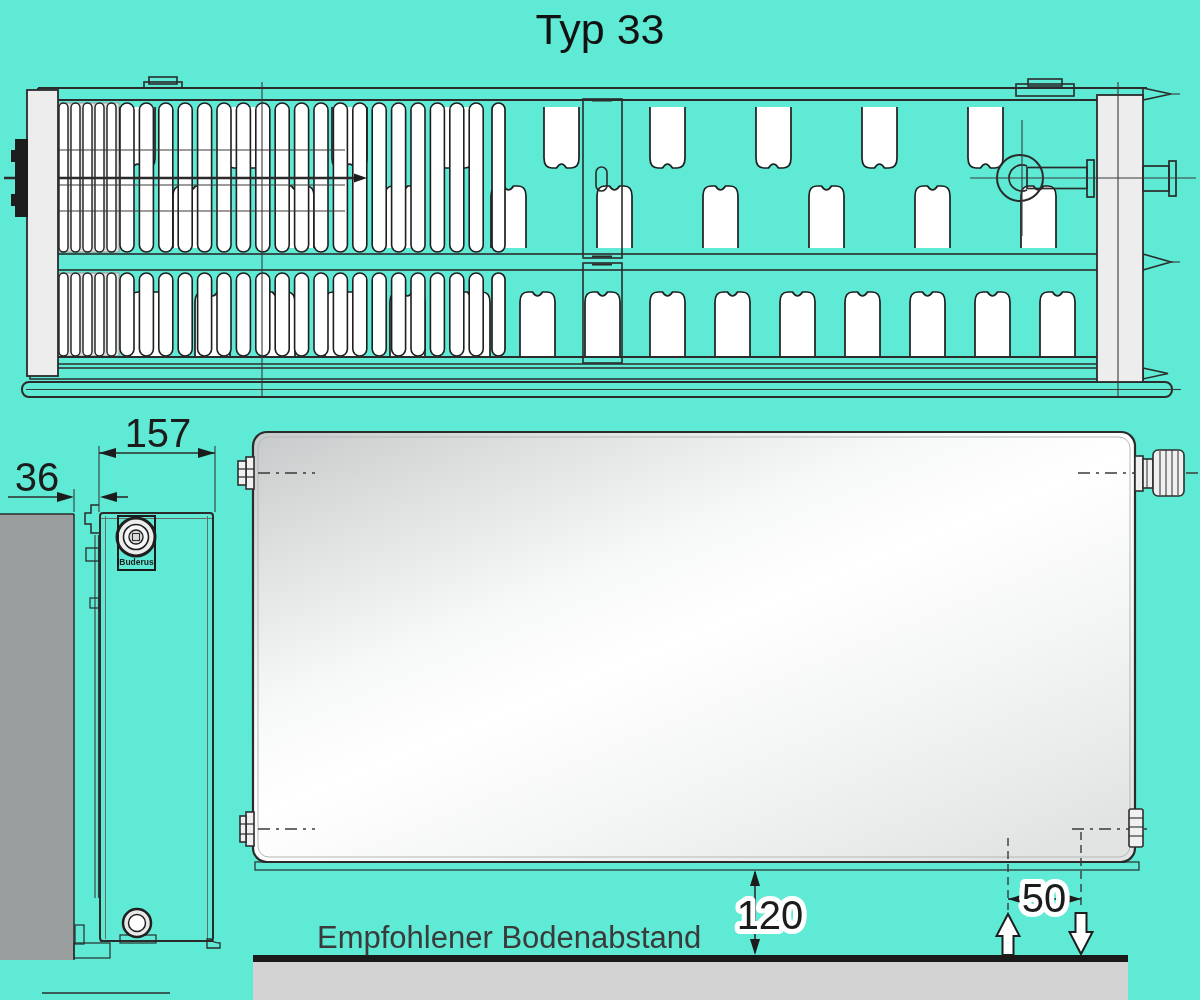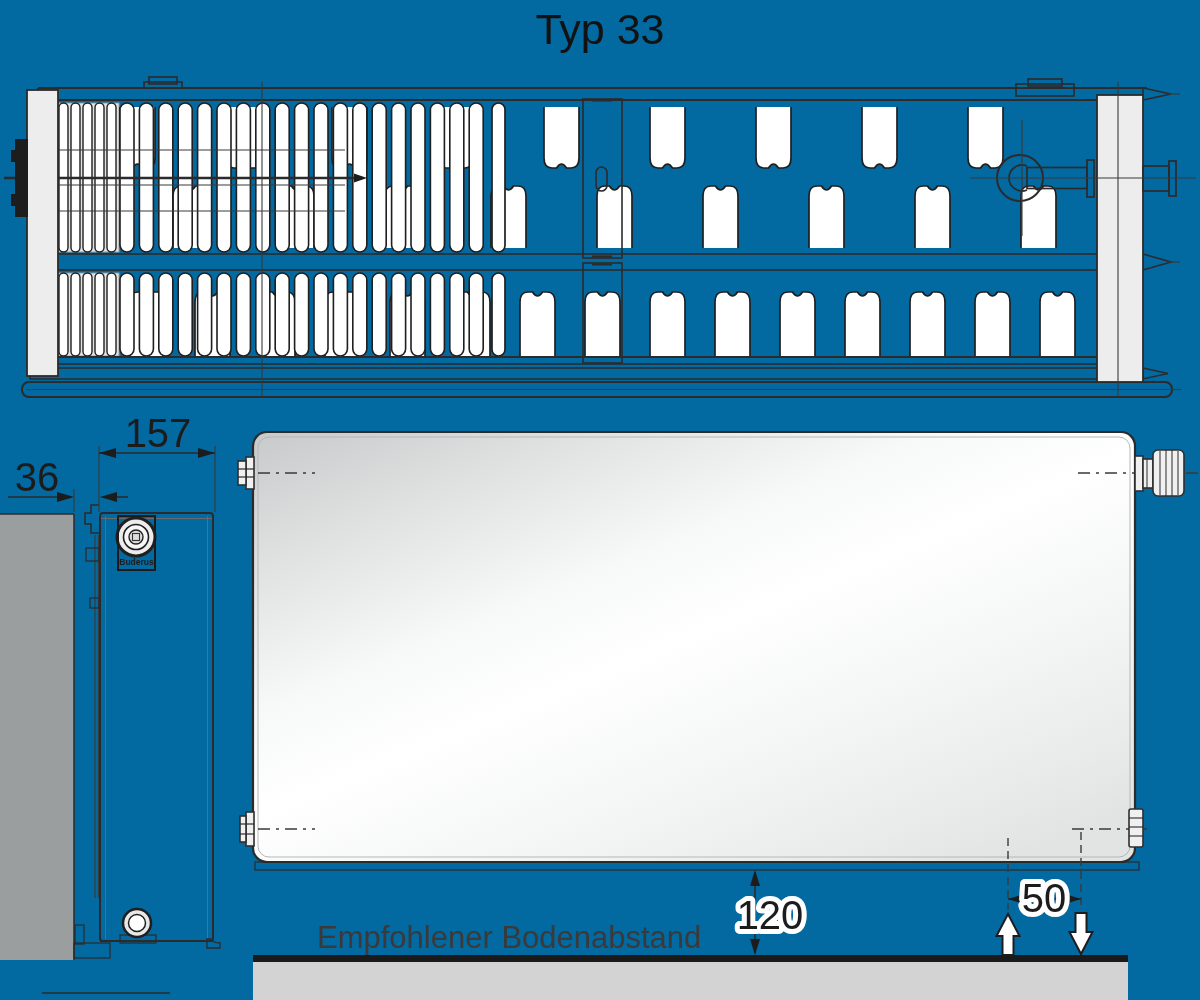--- a/index.html
+++ b/index.html
@@ -1,16 +1,16 @@
 <!DOCTYPE html>
 <html><head>
 <meta charset="utf-8">
 <style>
   html,body{margin:0;padding:0;background:#ffffff;}
-  .stage{position:relative;width:1200px;height:1000px;background:#0369a1;overflow:hidden;
+  .stage{position:relative;width:1200px;height:1000px;background:#5eead4;overflow:hidden;
          font-family:"Liberation Sans", sans-serif;}
   svg{display:block}
   .t-title{font-family:"Liberation Sans",sans-serif;font-size:43px;fill:#121212;}
   .t-dim{font-family:"Liberation Sans",sans-serif;font-size:40px;fill:#1c1c1c;}
   .t-dim.halo{stroke:#ffffff;stroke-width:10px;paint-order:stroke;stroke-linejoin:round;}
   .t-note{font-family:"Liberation Sans",sans-serif;font-size:31px;fill:#3a3a3a;}
   .t-brand{font-family:"Liberation Sans",sans-serif;font-size:8.5px;font-weight:bold;fill:#1d1d1d;}
   .ln{stroke:#2b2b2b;fill:none;}
   .thin{stroke:#3a3a3a;stroke-width:1.1;fill:none;}
   .metal{fill:#ededed;stroke:#2b2b2b;stroke-width:1.8;}

